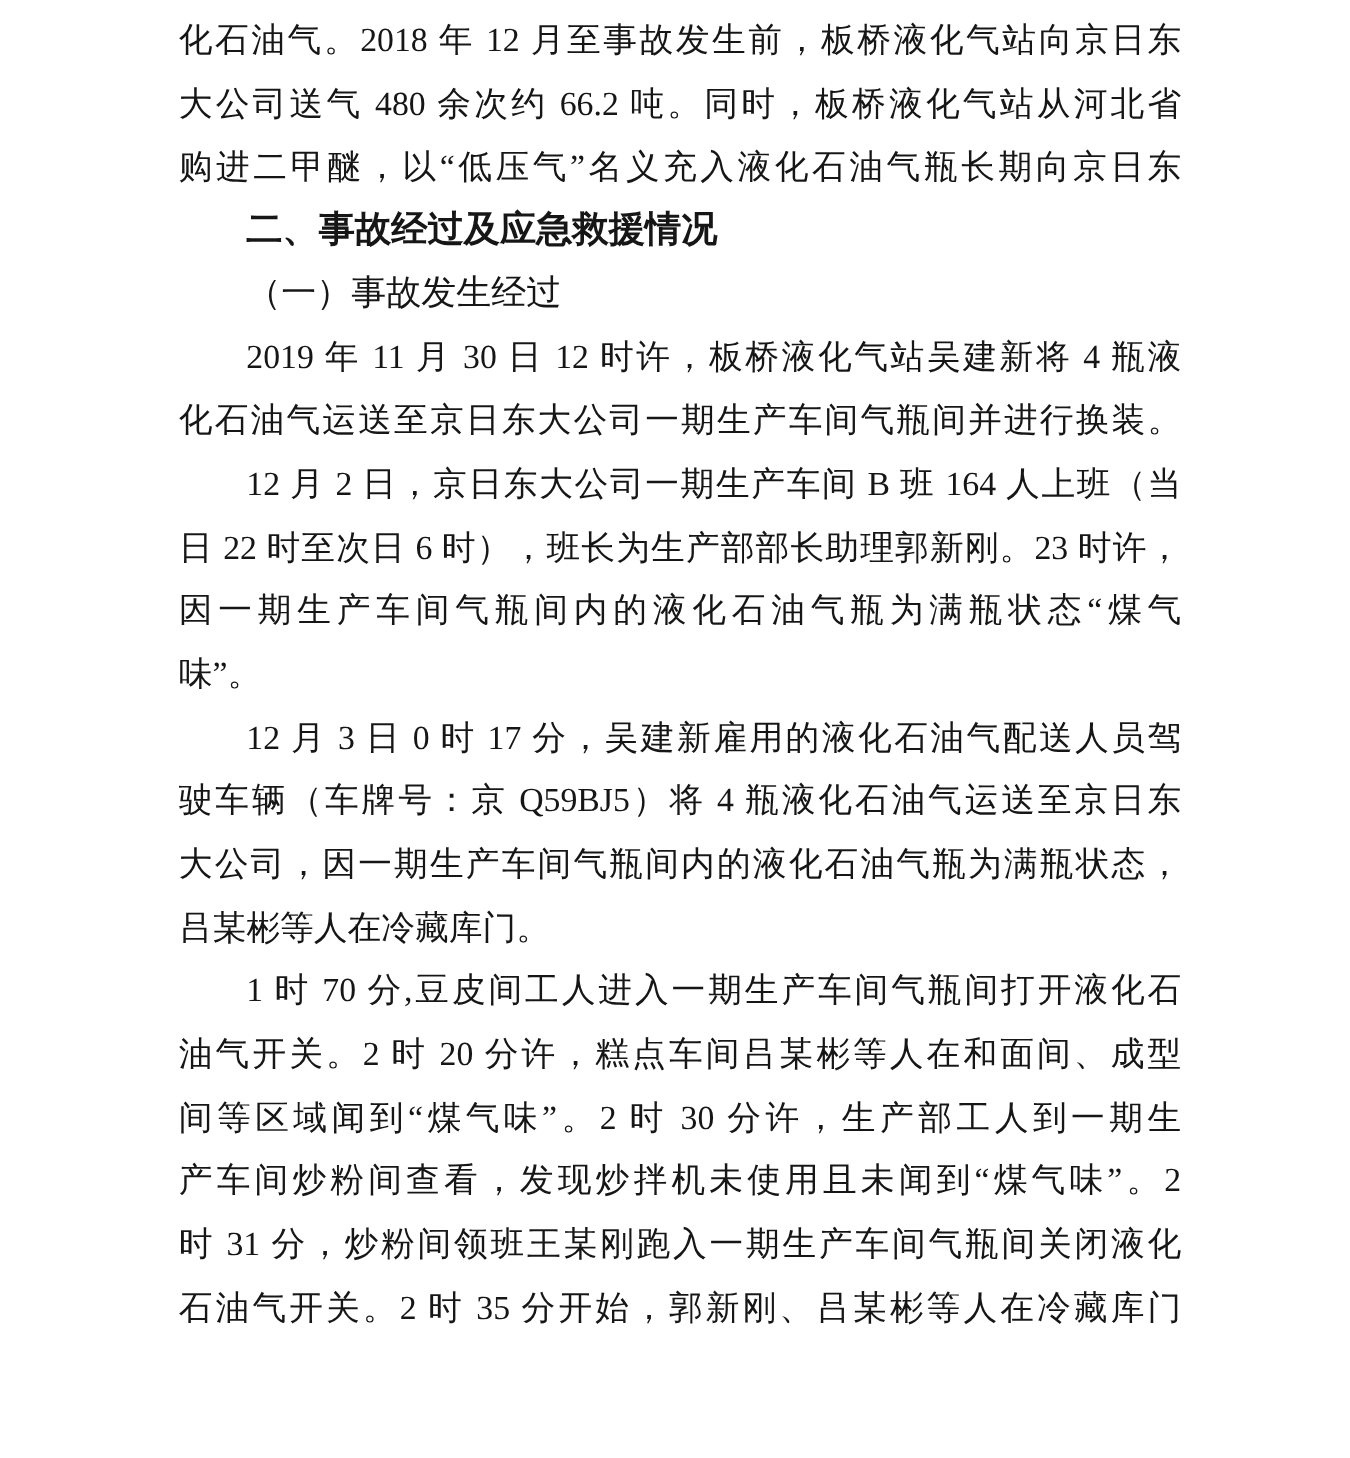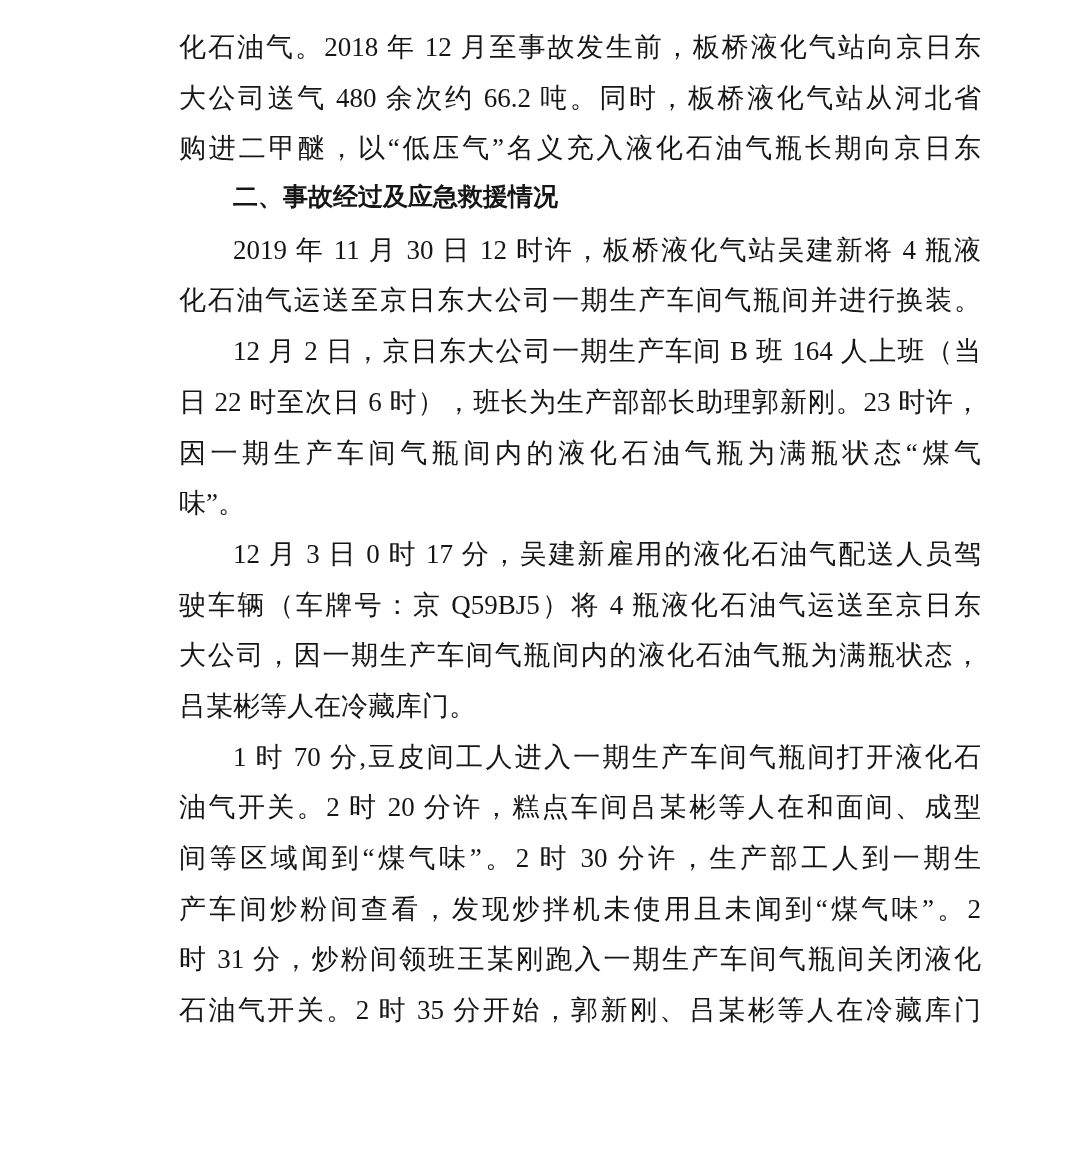--- a/index.html
+++ b/index.html
@@ -12,59 +12,59 @@
     width: 1080px;
     height: 1166px;
     background: #ffffff;
     overflow: hidden;
     font-family: "Liberation Serif", "DejaVu Serif", serif;
     color: #161616;
   }
   .doc {
     position: absolute;
     left: 143px;
-    top: 22px;
+    top: 7px;
     width: 802px;
-    margin-left: 36px;
   }
   .line {
     font-size: 27px;
     line-height: 50.7px;
     height: 50.7px;
     overflow: hidden;
     text-align: justify;
     text-align-last: left;
     word-break: break-all;
     letter-spacing: 0;
     white-space: normal;
   }
   .line.fill {
     text-align-last: justify;
   }
   .line.indent {
     text-indent: 54px;
   }
   .line.heading1 {
-    font-family: Liberation Mono, monospace;
+    font-family: Liberation Sans, sans-serif;
     font-weight: 700;
-    font-size: 25px;
+    font-size: 29px;
   }
   .line.heading2 {
     font-size: 28px;
   }
 </style>
 </head>
 <body>
 
 <div class="page" style="background: rgb(255, 255, 255); color: rgb(22, 22, 22);">
   <div class="doc" id="doc">
       <div class="line body fill">化石油气。2018 年 12 月至事故发生前，板桥液化气站向京日东</div>
       <div class="line body fill">大公司送气 480 余次约 66.2 吨。同时，板桥液化气站从河北省</div>
       <div class="line body fill">购进二甲醚，以“低压气”名义充入液化石油气瓶长期向京日东</div>
       <div class="line heading1 indent">二、事故经过及应急救援情况</div>
+      <div class="line heading2 indent">（一）事故发生经过</div>
       <div class="line body indent fill">2019 年 11 月 30 日 12 时许，板桥液化气站吴建新将 4 瓶液</div>
       <div class="line body fill">化石油气运送至京日东大公司一期生产车间气瓶间并进行换装。</div>
       <div class="line body indent fill">12 月 2 日，京日东大公司一期生产车间 B 班 164 人上班（当</div>
       <div class="line body fill">日 22 时至次日 6 时），班长为生产部部长助理郭新刚。23 时许，</div>
       <div class="line body fill">因一期生产车间气瓶间内的液化石油气瓶为满瓶状态“煤气</div>
       <div class="line body">味”。</div>
       <div class="line body indent fill">12 月 3 日 0 时 17 分，吴建新雇用的液化石油气配送人员驾</div>
       <div class="line body fill">驶车辆（车牌号：京 Q59BJ5）将 4 瓶液化石油气运送至京日东</div>
       <div class="line body fill">大公司，因一期生产车间气瓶间内的液化石油气瓶为满瓶状态，</div>
       <div class="line body">吕某彬等人在冷藏库门。</div>

